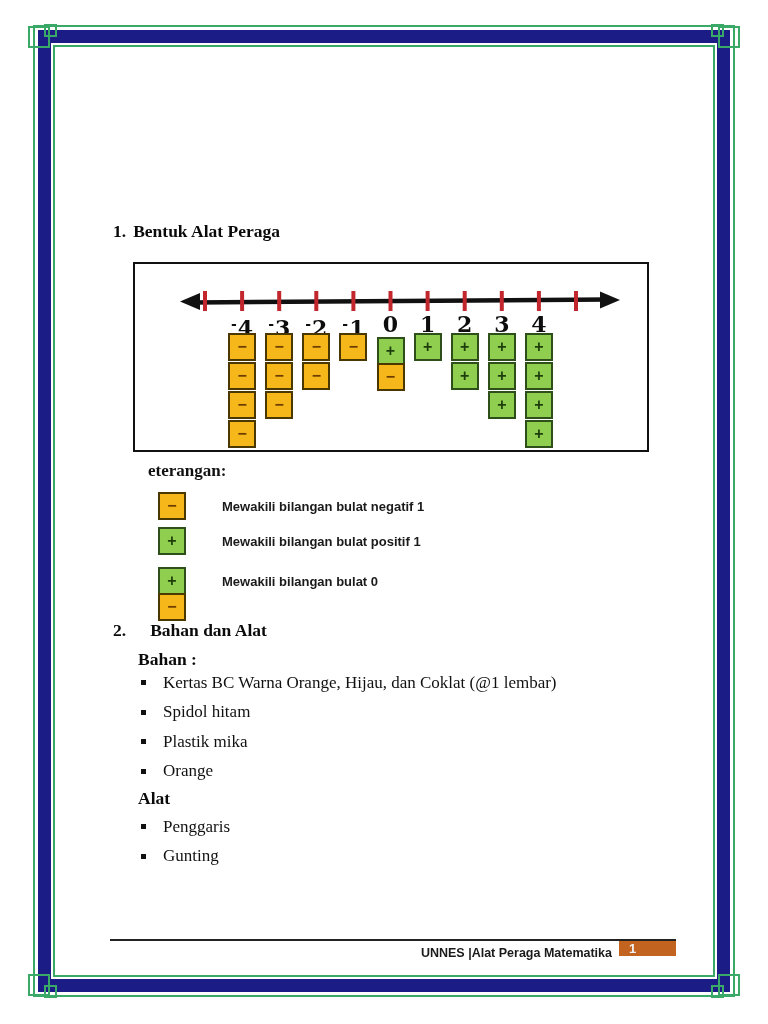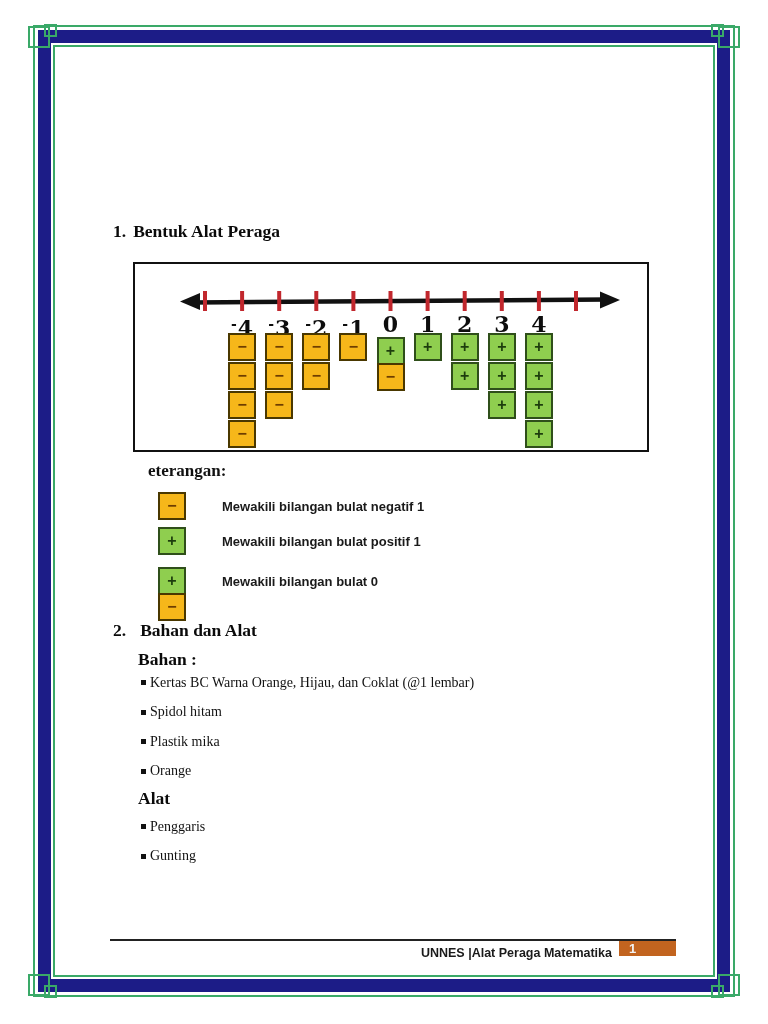--- a/index.html
+++ b/index.html
@@ -20,21 +20,21 @@
         border:2px solid #4a672c;border-radius:15px;
         background:linear-gradient(180deg,#deebd3 0%,#cfe3b4 30%,#b2d08a 68%,#94bc66 100%);
         box-shadow:5px 6px 3px rgba(70,70,70,0.7), inset 0 2px 4px rgba(255,255,255,0.85);
         display:flex;flex-direction:column;justify-content:center;text-align:center;}
   .title-line{font-family:"Liberation Sans",sans-serif;font-weight:700;font-size:20.5px;
         line-height:29px;color:#0a0a0a;letter-spacing:0.2px;}
 
   
   .h-serif{position:absolute;font-weight:700;font-size:17.5px;color:#0a0a0a;white-space:nowrap;}
   .h-serif .gap-sm{margin-left:7px;}
-  .h-serif .gap-lg{margin-left:14px;}
+  .h-serif .gap-lg{margin-left:24px;}
   .plain-serif{position:absolute;font-size:17px;color:#111;white-space:nowrap;}
 
   
   .diagram-box{position:absolute;left:133px;top:262px;width:516px;height:190px;box-sizing:border-box;
         border:2.5px solid #111;background:#fff;}
   .nl-svg{position:absolute;left:0;top:0;}
   .nl-label{position:absolute;top:48px;width:36px;text-align:center;
         font-family:"DejaVu Serif",serif;font-weight:700;font-size:22px;color:#0d0d0d;line-height:24px;}
   .nl-label .neg{font-size:14px;vertical-align:7px;margin-right:1px;}
 
@@ -49,21 +49,21 @@
   .legend-row .tile{position:relative;flex:0 0 auto;}
   .legend-text{font-family:"Liberation Sans",sans-serif;font-weight:700;font-size:13px;color:#1a1a1a;
         margin-left:36px;margin-top:7px;white-space:nowrap;}
   .legend-stack .tile + .tile{margin-top:-2px;}
   .legend-stack{display:flex;flex-direction:column;}
 
   
   .bullet-list{position:absolute;left:141px;}
   .bullet-item{display:flex;align-items:center;height:29.5px;}
   .bullet-sq{width:5px;height:5px;background:#111;flex:0 0 auto;}
-  .bullet-text{margin-left:4px;font-size:14px;color:#111;white-space:nowrap;}
+  .bullet-text{margin-left:17px;font-size:17px;color:#111;white-space:nowrap;}
 
   
   .footer-line{position:absolute;left:110px;top:939px;width:566px;border-top:2px solid #222;}
   .footer{position:absolute;left:110px;top:941px;width:566px;height:24px;
         display:flex;justify-content:flex-end;align-items:flex-start;}
   .footer-text{align-self:center;font-family:"Liberation Sans",sans-serif;font-weight:700;
         font-size:12.5px;color:#1a1a1a;margin-right:7px;white-space:nowrap;}
   .page-badge{width:57px;box-sizing:border-box;background:#C2641F;color:#f2f2f2;
         font-family:"Liberation Sans",sans-serif;font-weight:700;font-size:13px;
         display:flex;align-items:center;padding-left:10px;}

